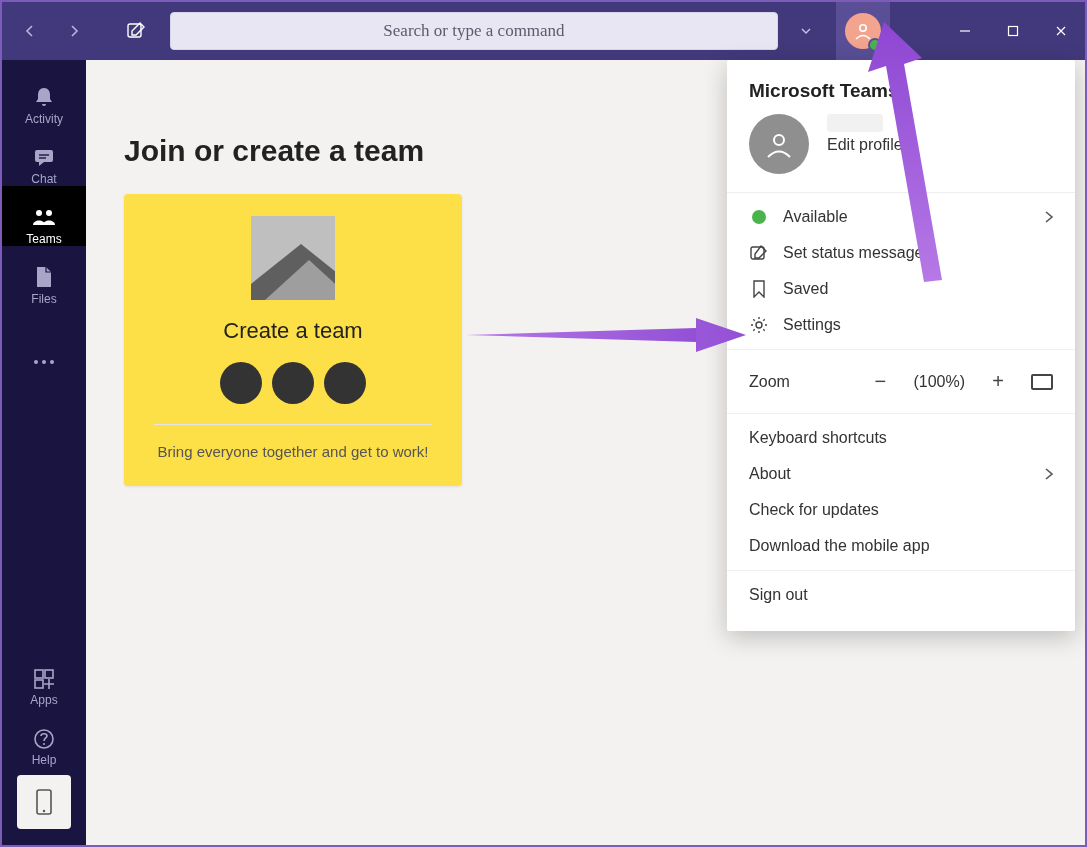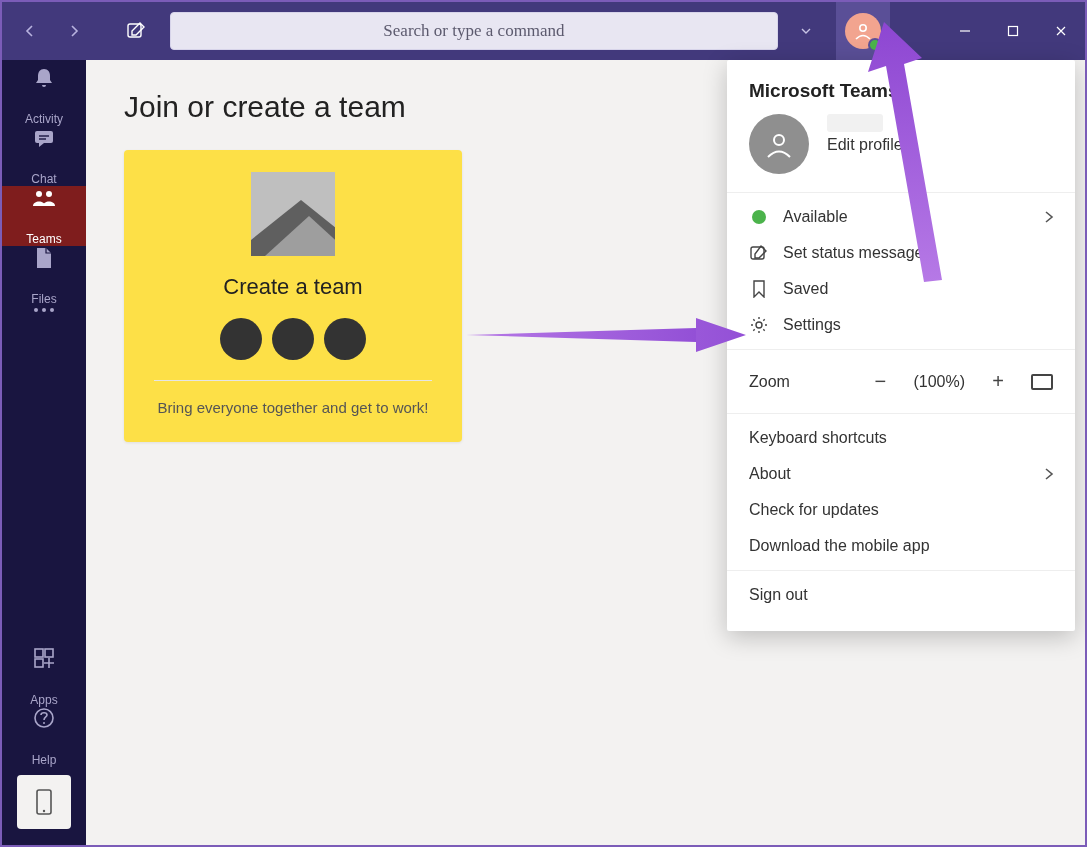--- a/index.html
+++ b/index.html
@@ -38,34 +38,34 @@
   
   .body { display:flex; height: calc(847px - 58px - 4px); }
 
   
   .rail {
     width: 84px; background:#191540; display:flex; flex-direction:column;
     align-items:center; padding-top: 6px;
   }
   .rail-item {
     width: 84px; height: 60px; display:flex; flex-direction:column;
-    align-items:center; justify-content:space-between; gap:3px; color:#a9a5c9;
+    align-items:center; justify-content:flex-end; gap:3px; color:#a9a5c9;
     font-size: 12px;
   }
-  .rail-item.active { background:#7f1d1d; color:#fff; }
+  .rail-item.active { background:#000000; color:#fff; }
   .rail-spacer { flex:1; }
   .rail-bottom { padding-bottom: 6px; }
   .rail-square {
     width: 54px; height:54px; background:#f3f2f1; border-radius:4px; margin: 8px auto 10px;
     display:flex; align-items:center; justify-content:center; color:#555;
   }
 
   
   .main { flex:1; background:#f3f2f1; padding: 30px 38px; position:relative; }
-  .page-title { font-size: 30px; font-weight: 400; color:#222; margin-bottom: 26px; }
+  .page-title { font-size: 30px; font-weight: 700; color:#222; margin-bottom: 26px; margin-top: 44px; }
 
   .card {
     width: 338px; background:#fde047; border-radius:4px; box-shadow:0 1px 3px rgba(0,0,0,.08);
     display:flex; flex-direction:column; align-items:center; padding: 22px 30px 26px;
   }
   .card-image {
     width: 84px; height:84px; background:#bfbfbf; position:relative; overflow:hidden; margin-bottom:18px;
   }
   .card-image::before {
     content:""; position:absolute; left:-20px; bottom:0; width:0; height:0;

